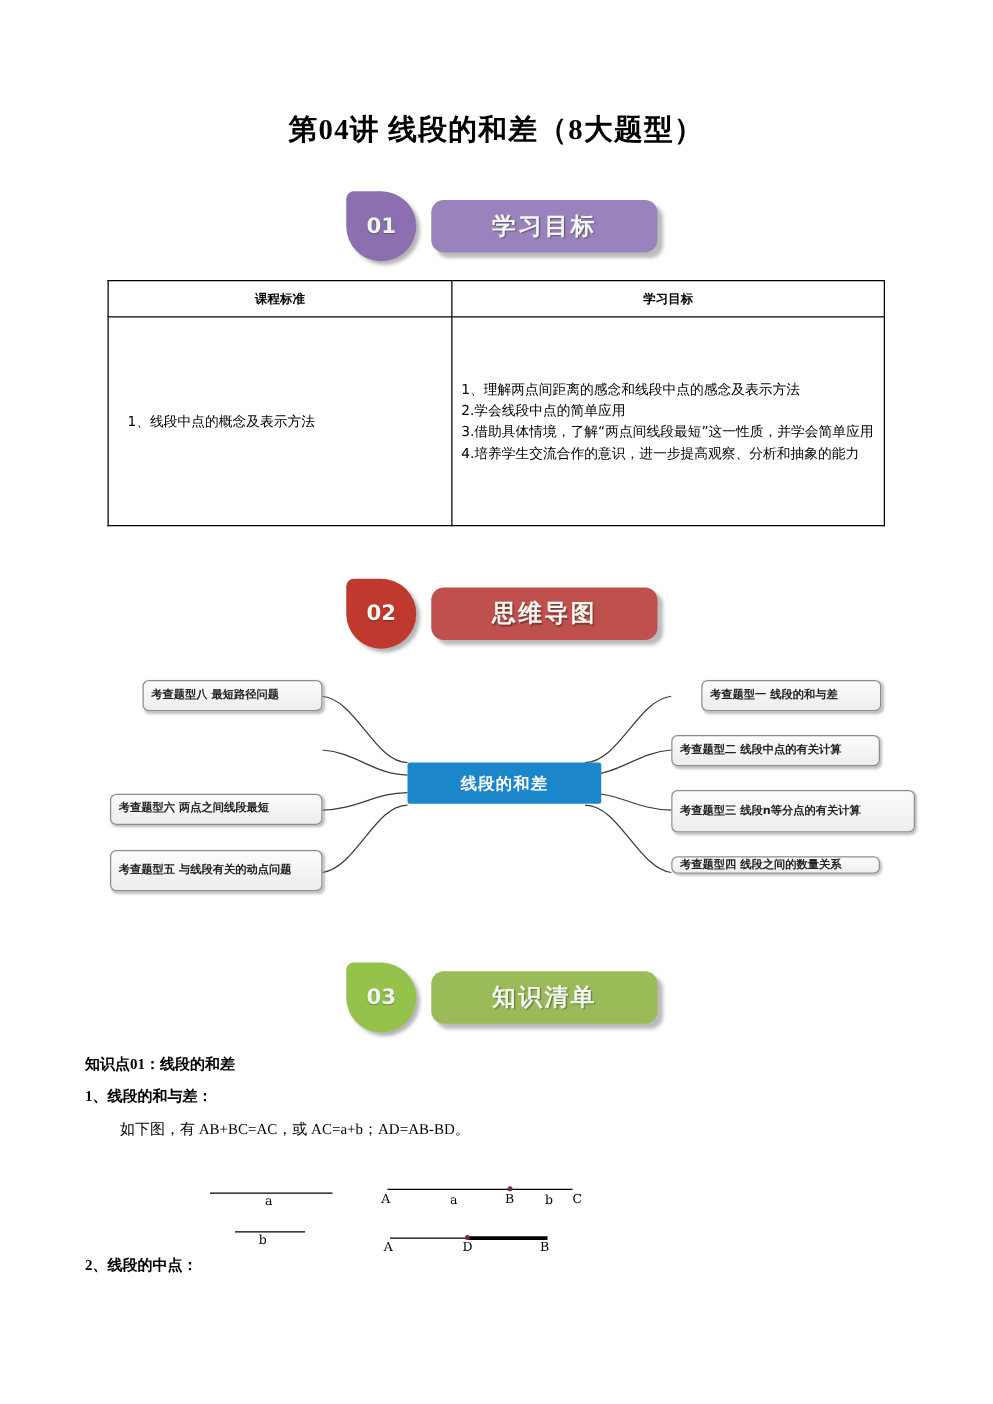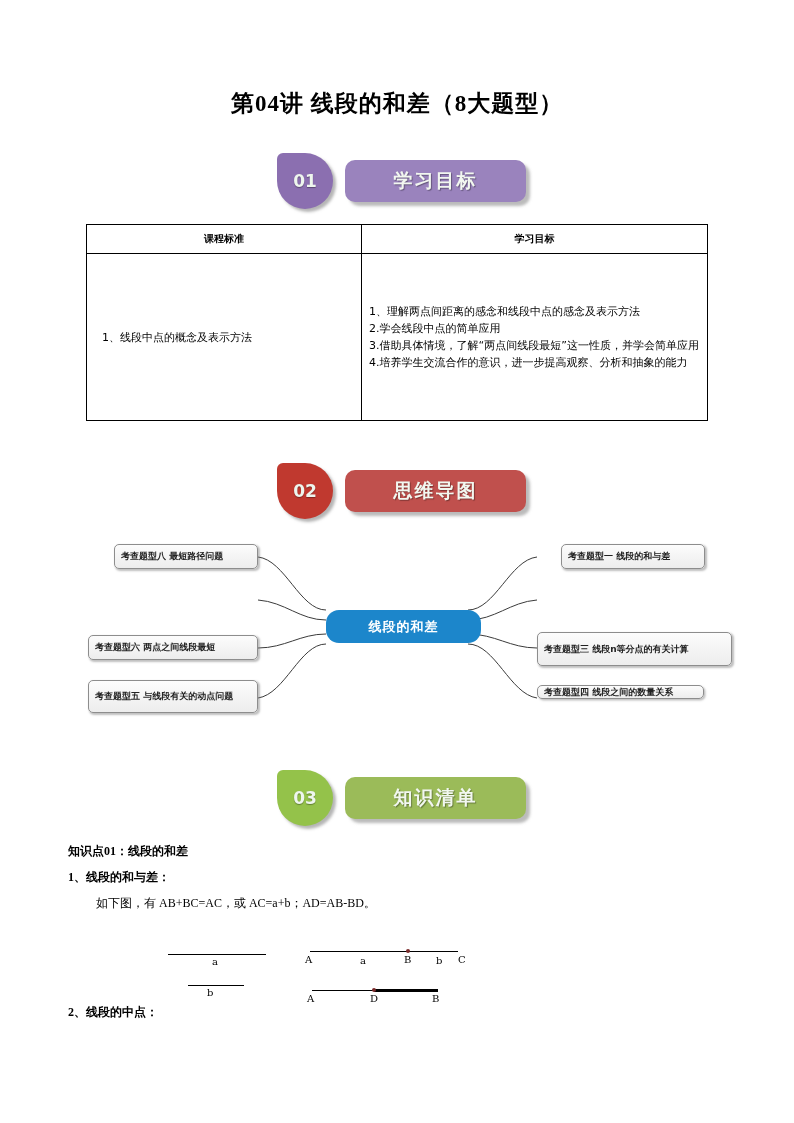--- a/index.html
+++ b/index.html
@@ -239,24 +239,25 @@
     <path d="M468,90 C495,90 510,72 537,70" fill="none" stroke="#3b3b3b" stroke-width="1"></path>
     <path d="M468,104 C495,104 510,118 537,118" fill="none" stroke="#3b3b3b" stroke-width="1"></path>
     <path d="M468,114 C495,114 510,164 537,168" fill="none" stroke="#3b3b3b" stroke-width="1"></path>
   </svg>
 
   <div class="mm-node" style="left:114px; top:14px; width:144px; height:25px;">考查题型八  最短路径问题</div>
   <div class="mm-node" style="left:88px; top:105px; width:170px; height:25px;">考查题型六  两点之间线段最短</div>
   <div class="mm-node" style="left:88px; top:150px; width:170px; height:33px;">考查题型五  与线段有关的动点问题</div>
 
   <div class="mm-node" style="left:537px; top:14px; width:144px; height:25px;margin-left:24px;">考查题型一  线段的和与差</div>
+  <div class="mm-node" style="left:537px; top:58px; width:167px; height:25px;">考查题型二  线段中点的有关计算</div>
   <div class="mm-node" style="left:537px; top:102px; width:195px; height:34px;">考查题型三  线段n等分点的有关计算</div>
   <div class="mm-node" style="left:537px; top:155px; width:167px; height:14px;">考查题型四  线段之间的数量关系</div>
 </div>
-<div class="mm-center" style="background: rgb(28, 134, 203); border-radius: 13px;">线段的和差</div>
+<div class="mm-center" style="background: rgb(28, 134, 203);">线段的和差</div>
 
 <div class="section-head" style="top:767px;">
   <div class="sec-badge" id="badge3" style="background: rgb(148, 194, 74);">03</div>
   <div class="sec-bar" id="bar3" style="background: rgb(155, 187, 89);">知识清单</div>
 </div>
 
 <div class="kn-block" style="top:843px;">
   <div class="kn-head" style="margin-left:68px;">知识点01：线段的和差</div>
 </div>
 <div class="kn-block" style="top:869px;">

